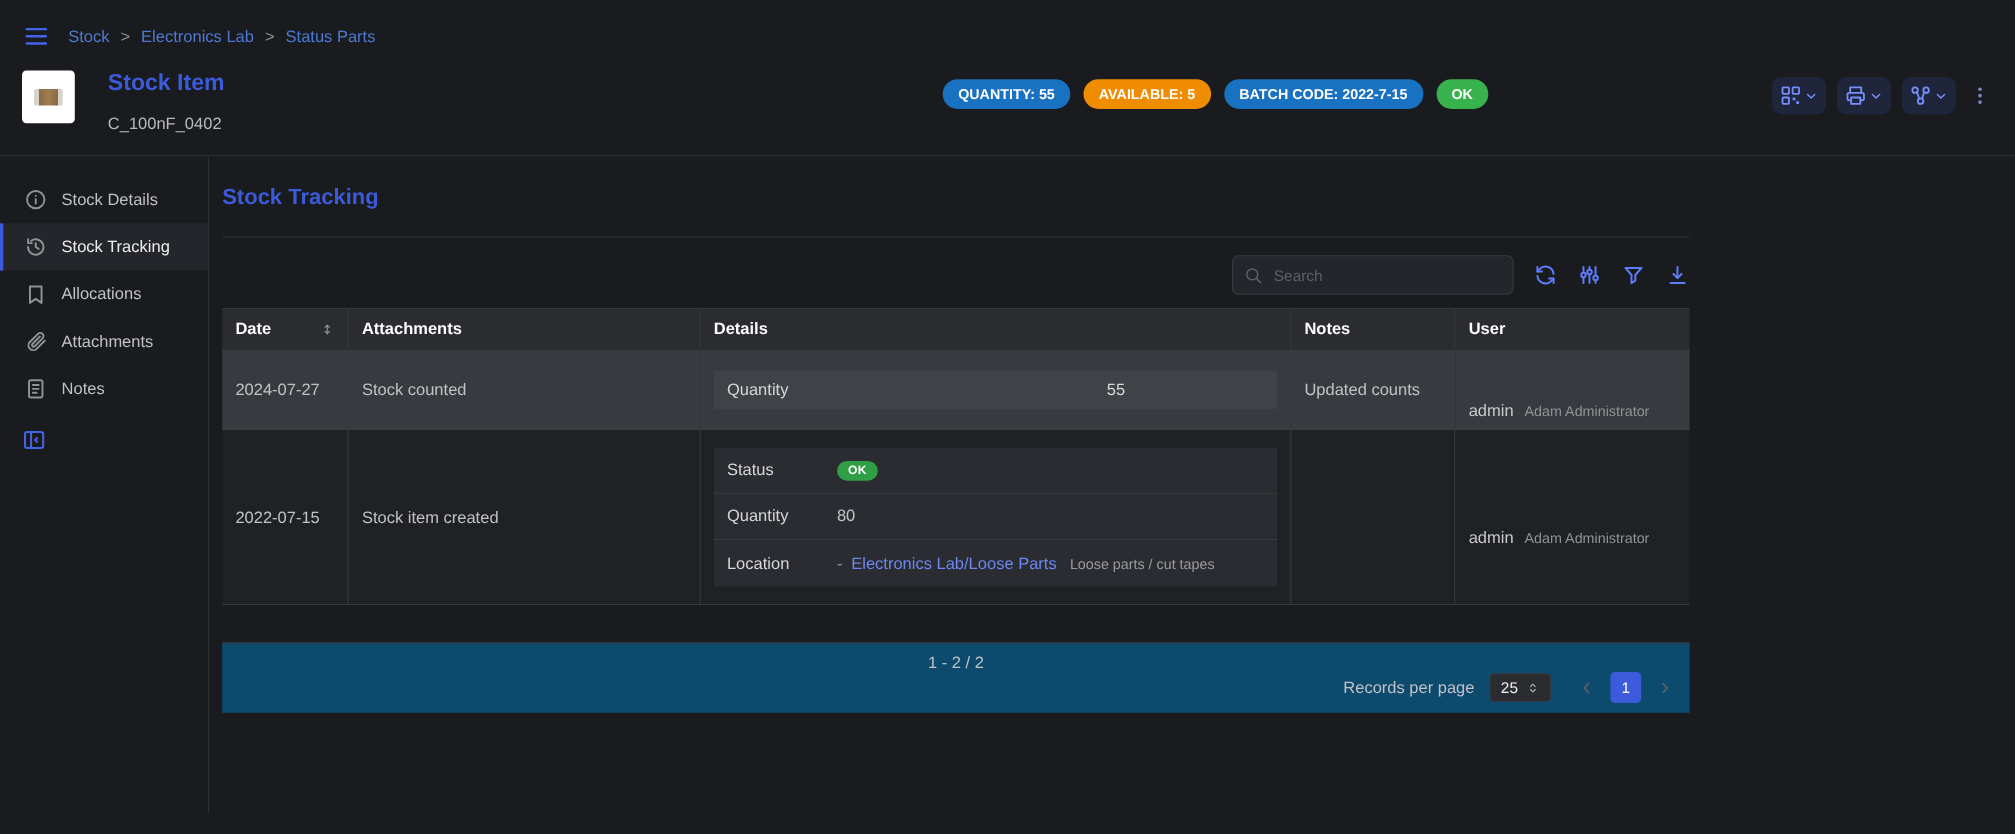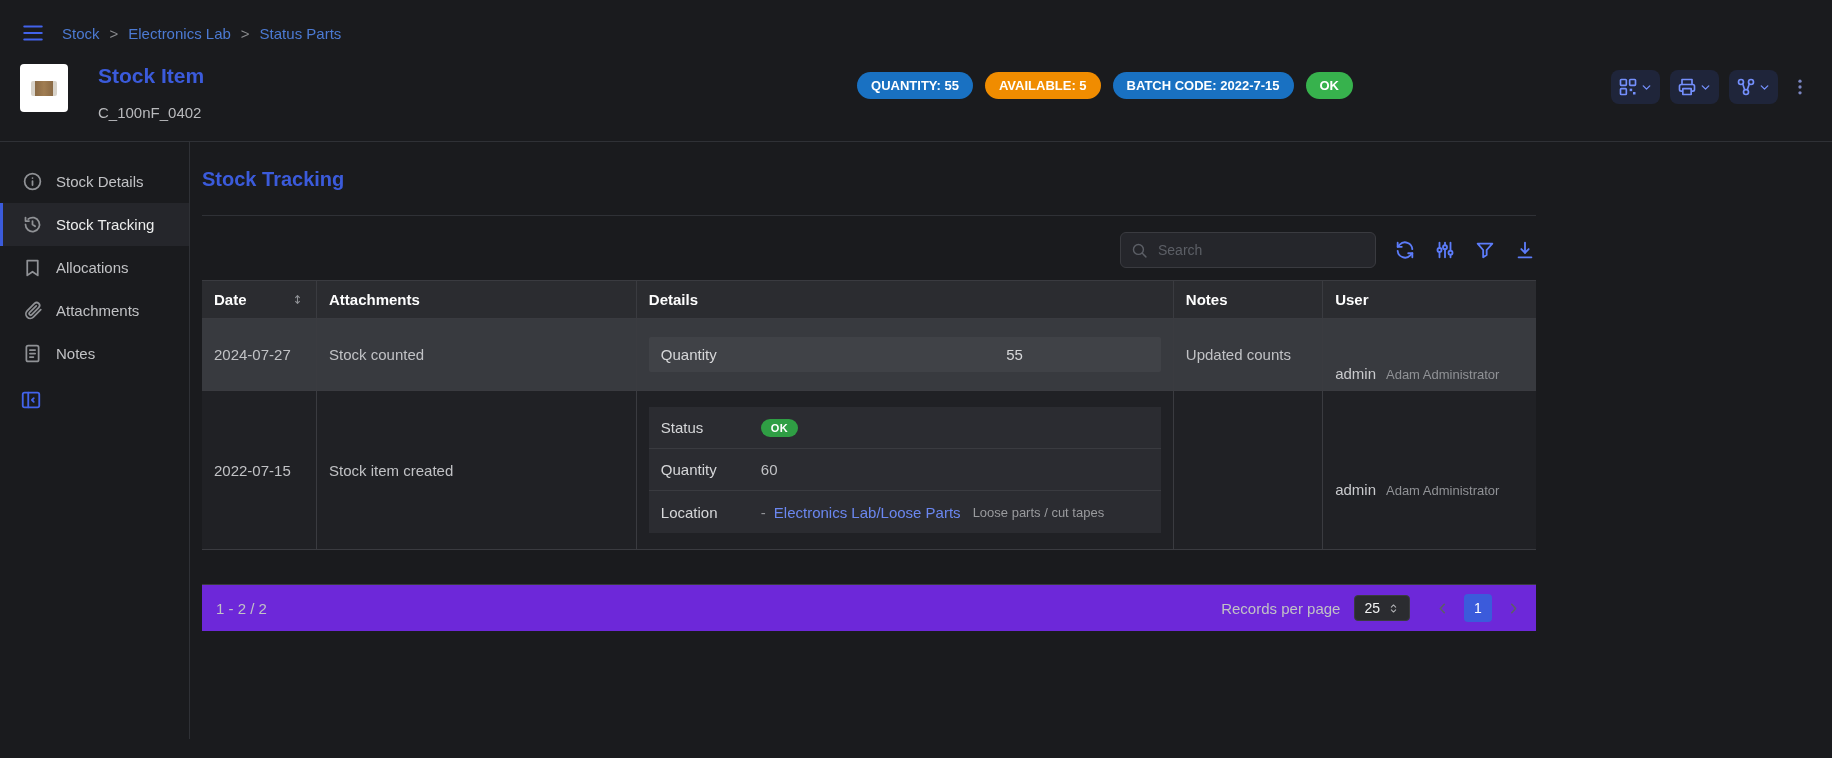--- a/index.html
+++ b/index.html
@@ -90,23 +90,23 @@
                 padding:3px 10px; border-radius:10px; letter-spacing:0.3px; }
   .dash { color:#909296; margin-right:8px; }
   .loc-link { color:#6b87f0; cursor:pointer; }
   .loc-desc { color:#9a9b9e; font-size:13px; margin-left:12px; }
 
   .user-cell { display:flex; align-items:baseline; gap:10px; }
   .user-short { color:#c9cacd;margin-top:38px; }
   .user-full { color:#909296; font-size:13px; }
 
   
-  .table-footer { width:1334px; margin-top:34px; background:#6d28d9;
+  .table-footer { width:1334px; margin-top:34px; background:#0c4a6e;
                   border-top:1px solid #3a3b40; display:flex; align-items:center;
-                  padding:9px 14px; }
+                  padding:9px 14px;flex-direction:column; }
   .range-text { color:#c1c2c5; }
   .footer-right { margin-left:auto; display:flex; align-items:center; gap:14px; }
   .rpp-label { color:#c1c2c5; }
   .select-box { display:flex; align-items:center; gap:7px; background:#2b2c30;
                 border:1px solid #3a3b40; border-radius:4px; padding:4px 9px;
                 color:#f1f2f3; font-size:14px; cursor:pointer; }
   .select-box .ic { color:#b0b1b4; }
   .pagination { display:flex; align-items:center; gap:13px; margin-left:10px; }
   .page-arrow { color:#5c5f66; display:flex; cursor:pointer; }
   .page-current { width:28px; height:28px; border-radius:4px; background:#3b5bdb; color:#fff;
@@ -372,21 +372,21 @@
           <td>2022-07-15</td>
           <td>Stock item created</td>
           <td>
             <div class="sub-table">
               <div class="sub-row">
                 <span class="sub-label">Status</span>
                 <span class="mini-badge">OK</span>
               </div>
               <div class="sub-row">
                 <span class="sub-label">Quantity</span>
-                <span>60</span>
+                <span>80</span>
               </div>
               <div class="sub-row">
                 <span class="sub-label">Location</span>
                 <span class="dash">-</span>
                 <span class="loc-link">Electronics Lab/Loose Parts</span>
                 <span class="loc-desc">Loose parts / cut tapes</span>
               </div>
             </div>
           </td>
           <td></td>

